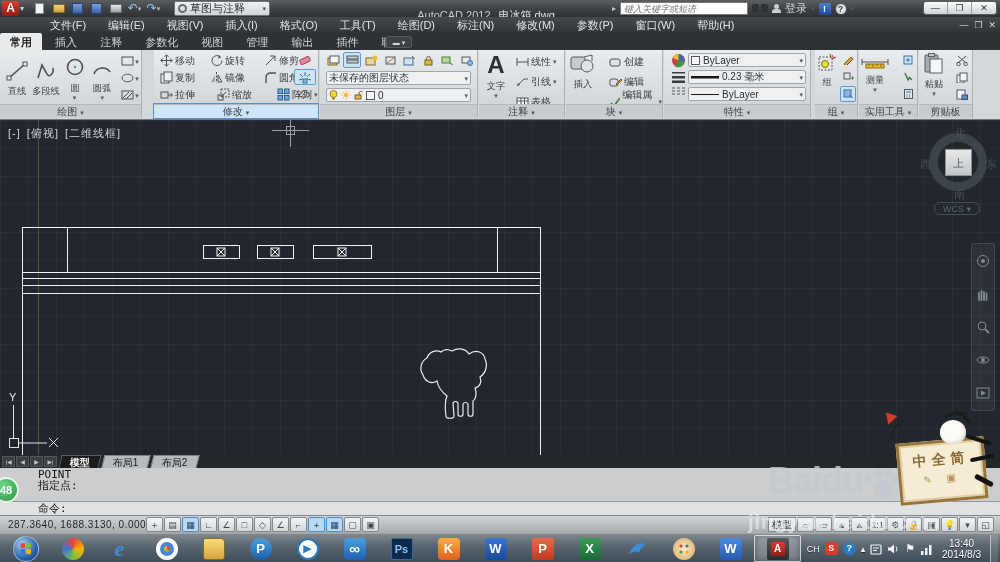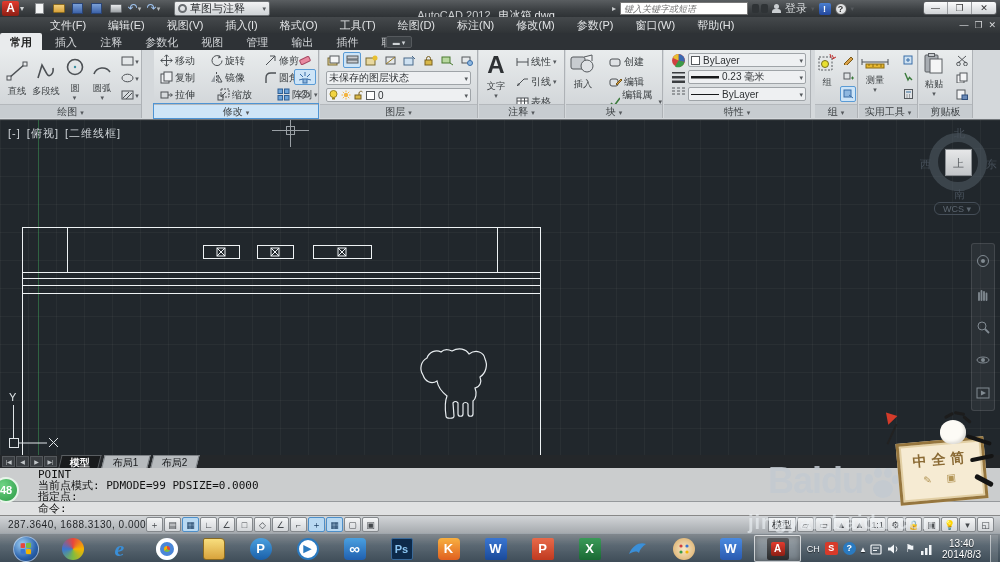--- a/index.html
+++ b/index.html
@@ -775,21 +775,20 @@
       <span>▶|</span>
     </span>
     <span class="ltab active"><i>模型</i></span>
     <span class="ltab idle"><i>布局1</i></span>
     <span class="ltab idle"><i>布局2</i></span>
   </div>
 
   <div id="cmd" class="abs">
     <div id="cmd-history">
       <div>POINT</div>
-      <div>当前点模式:  PDMODE=99  PDSIZE=0.0000</div>
       <div>指定点:</div>
     </div>
     <div id="cmd-prompt">命令:</div>
     <div id="step-badge">48</div>
   </div>
 
   <div id="statusbar" class="abs">
     <span id="coords">287.3640, 1688.3130,  0.0000</span>
     <span id="stoggles">
       <span class="sbtn">＋</span>

